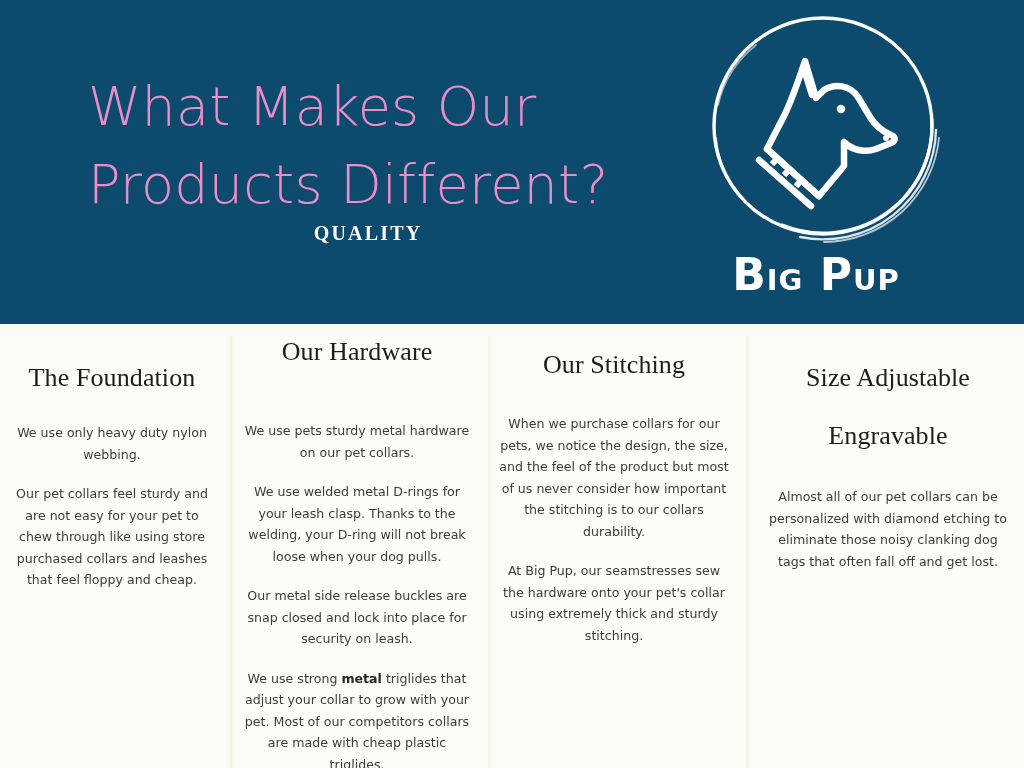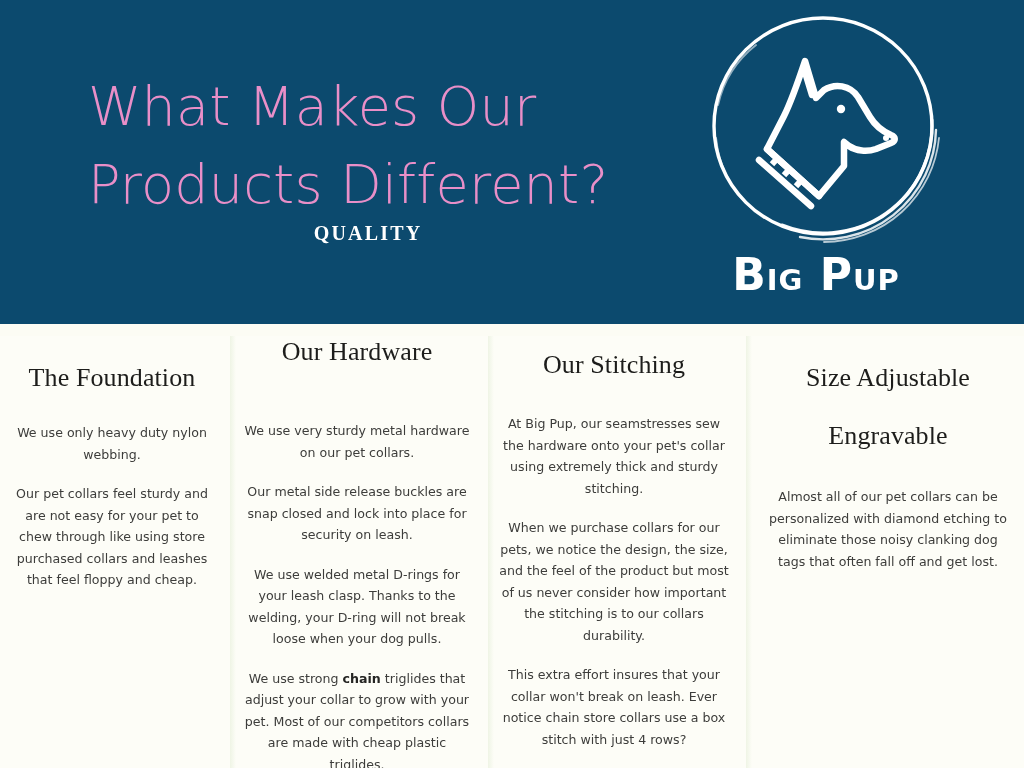--- a/index.html
+++ b/index.html
@@ -239,33 +239,32 @@
       <h2 class="col-heading">The Foundation</h2>
       <div class="col-body">
         <p class="para">We use only heavy duty nylon webbing.</p>
         <p class="para">Our pet collars feel sturdy and are not easy for your pet to chew through like using store purchased collars and leashes that feel floppy and cheap.</p>
       </div>
     </div>
 
     <div class="col col-2">
       <h2 class="col-heading">Our Hardware</h2>
       <div class="col-body">
-        <p class="para">We use very sturdy metal hardware on our pet collars.</p>
+        <p class="para">We use pets sturdy metal hardware on our pet collars.</p>
+        <p class="para">We use welded metal D-rings for your leash clasp. Thanks to the welding, your D-ring will not break loose when your dog pulls.</p>
         <p class="para">Our metal side release buckles are snap closed and lock into place for security on leash.</p>
-        <p class="para">We use welded metal D-rings for your leash clasp. Thanks to the welding, your D-ring will not break loose when your dog pulls.</p>
-        <p class="para"><span>We use strong </span><b>chain</b><span> triglides that adjust your collar to grow with your pet. Most of our competitors collars are made with cheap plastic triglides.</span></p>
+        <p class="para"><span>We use strong </span><b>metal</b><span> triglides that adjust your collar to grow with your pet. Most of our competitors collars are made with cheap plastic triglides.</span></p>
       </div>
     </div>
 
     <div class="col col-3">
       <h2 class="col-heading">Our Stitching</h2>
       <div class="col-body">
+        <p class="para">When we purchase collars for our pets, we notice the design, the size, and the feel of the product but most of us never consider how important the stitching is to our collars durability.</p>
         <p class="para">At Big Pup, our seamstresses sew the hardware onto your pet's collar using extremely thick and sturdy stitching.</p>
-        <p class="para">When we purchase collars for our pets, we notice the design, the size, and the feel of the product but most of us never consider how important the stitching is to our collars durability.</p>
-        <p class="para">This extra effort insures that your collar won't break on leash.  Ever notice chain store collars use a box stitch with just 4 rows?</p>
         <p class="para"><span></span></p>
       </div>
     </div>
 
     <div class="col col-4">
       <h2 class="col-heading">Size Adjustable</h2>
       <h2 class="col-heading heading-inline">Engravable</h2>
       <div class="col-body">
         <p class="para">Almost all of our pet collars can be personalized with diamond etching to eliminate those noisy clanking dog tags that often fall off and get lost.</p>
       </div>

